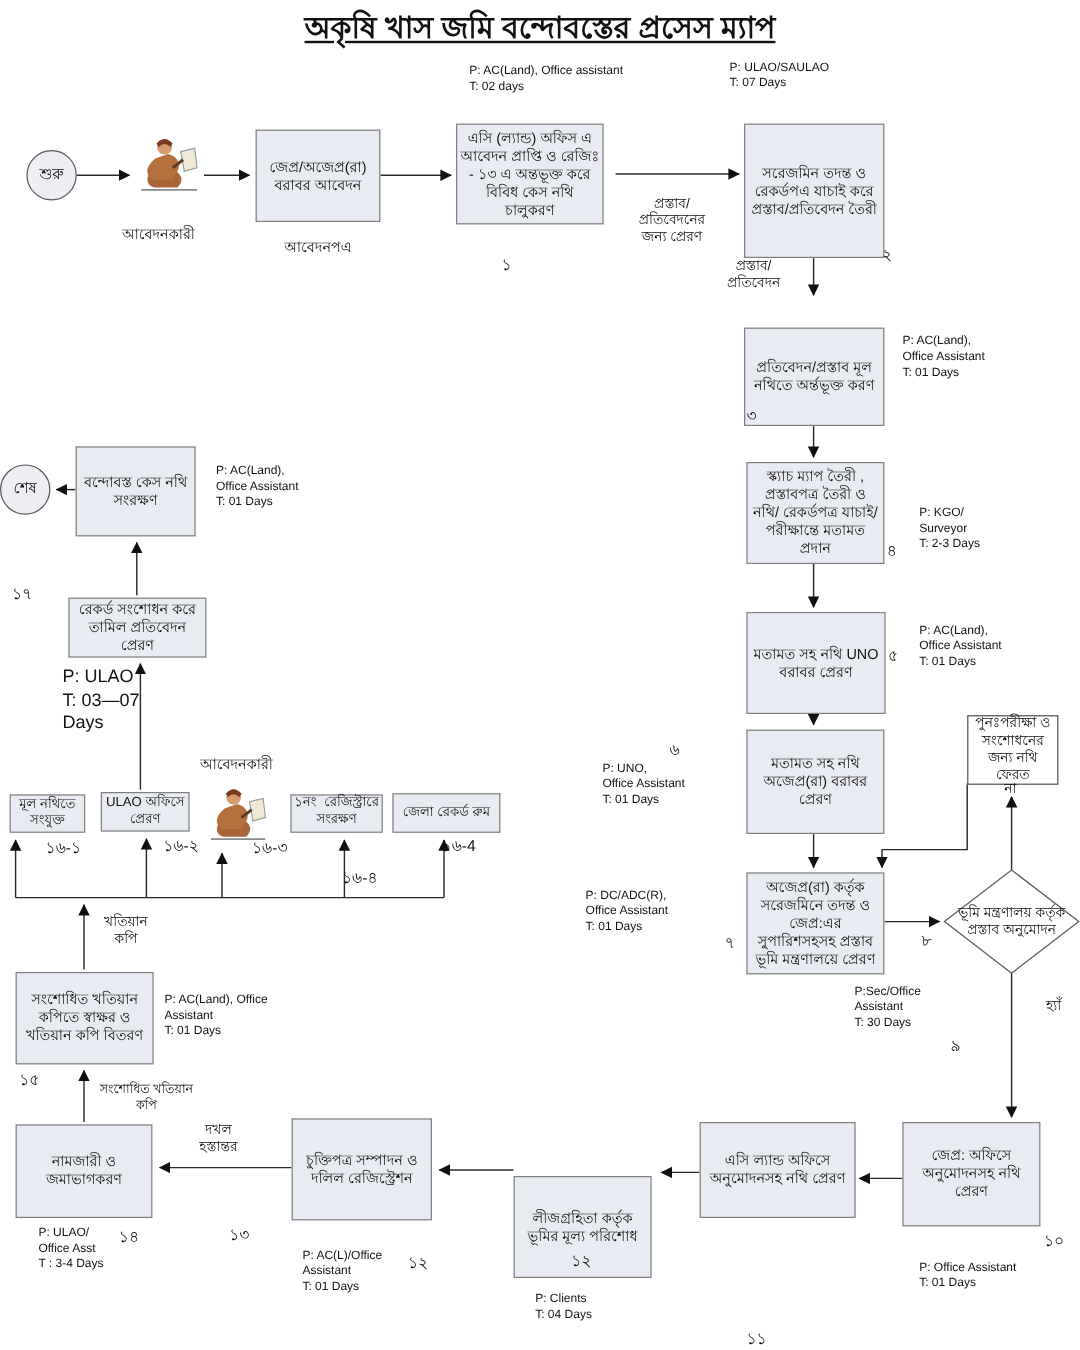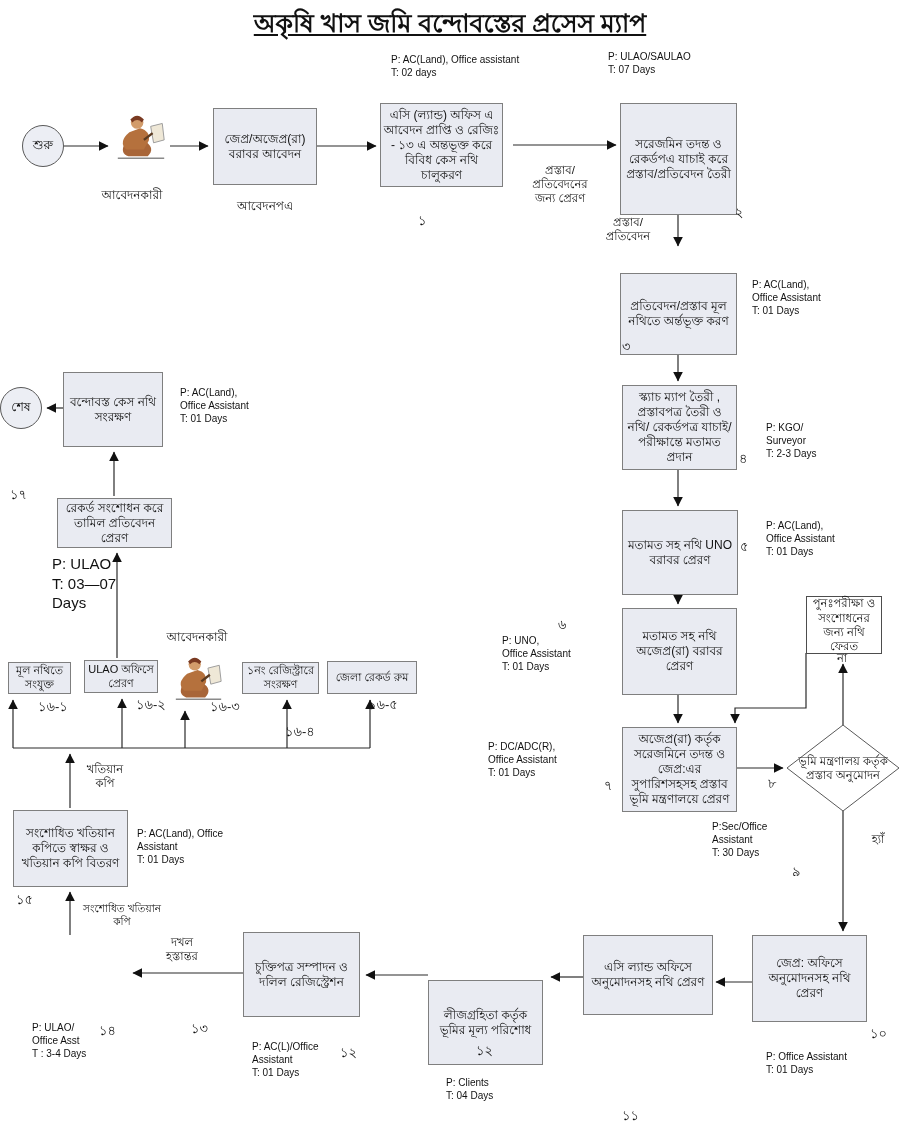--- a/index.html
+++ b/index.html
@@ -158,20 +158,21 @@
   <div class="box" style="left:243px;top:932px;width:117px;height:85px;">চুক্তিপত্র সম্পাদন ও দলিল রেজিস্ট্রেশন</div>
   <div class="num" style="left:191px;top:1019px;">১৩</div>
   <div class="meta" style="left:252px;top:1040px;width:115px;">P: AC(L)/Office
 Assistant
 T: 01 Days</div>
   <div class="num" style="left:340px;top:1043px;">১২</div>
 
   <div class="elabel" style="left:150px;top:936px;width:64px;">দখল
 হস্তান্তর</div>
 
+  <div class="box" style="left:13px;top:937px;width:114px;height:78px;">নামজারী ও জমাভাগকরণ</div>
   <div class="num" style="left:99px;top:1021px;">১৪</div>
   <div class="meta" style="left:32px;top:1021px;width:100px;">P: ULAO/
 Office Asst
 T : 3-4 Days</div>
 
   <div class="box" style="left:13px;top:810px;width:115px;height:77px;">সংশোধিত খতিয়ান কপিতে স্বাক্ষর ও খতিয়ান কপি বিতরণ</div>
   <div class="num" style="left:16px;top:890px;">১৫</div>
   <div class="meta" style="left:137px;top:827px;width:120px;">P: AC(Land), Office
 Assistant
 T: 01 Days</div>
@@ -192,25 +193,25 @@
     <path d="M40 16 l12 -3 2 17 -11 3 z" fill="#efe8d7" stroke="#9a9a9a" stroke-width="1"></path>
     <circle cx="26" cy="12" r="6.5" fill="#d29c6b"></circle>
     <path d="M19 9 q7 -8 14 0 l-2 3 q-5 -5 -10 0 z" fill="#7a3a22"></path>
     <path d="M13 34 q-5 10 4 13 h20 q8 -8 -2 -15 z" fill="#a86538"></path>
     <path d="M29 18 q11 3 9 13 l-5 9 h-18 q-9 -8 3 -18 z" fill="#b5713d"></path>
     <path d="M33 30 l9 -7" stroke="#5a3a20" stroke-width="2.5"></path>
     <path d="M6 49 h48" stroke="#8a8a8a" stroke-width="1.5"></path>
   </svg>
   <div class="num" style="left:210px;top:697px;">১৬-৩</div>
 
-  <div class="box small" style="left:242px;top:662px;width:77px;height:32px;">১নং রেজিস্ট্রারে সংরক্ষণ</div>
+  <div class="box small" style="left:242px;top:662px;width:77px;height:32px;font-family:Liberation Mono, monospace;">১নং রেজিস্ট্রারে সংরক্ষণ</div>
   <div class="num" style="left:285px;top:722px;">১৬-৪</div>
 
   <div class="box small" style="left:327px;top:661px;width:90px;height:33px;">জেলা রেকর্ড রুম</div>
-  <div class="num" style="left:368px;top:695px;">১৬-৫</div>
+  <div class="num" style="left:368px;top:695px;">১৬-4</div>
 
   <div class="box" style="left:57px;top:498px;width:115px;height:50px;">রেকর্ড সংশোধন করে তামিল প্রতিবেদন প্রেরণ</div>
   <div class="num" style="left:10px;top:485px;">১৭</div>
   <div class="meta" style="left:52px;top:554px;width:80px;font-size:15px;">P: ULAO
 T: 03—07
 Days</div>
 
   <div class="box" style="left:63px;top:372px;width:100px;height:75px;">বন্দোবস্ত  কেস নথি সংরক্ষণ</div>
   <div class="meta" style="left:180px;top:386px;width:130px;">P:  AC(Land),
   Office Assistant

